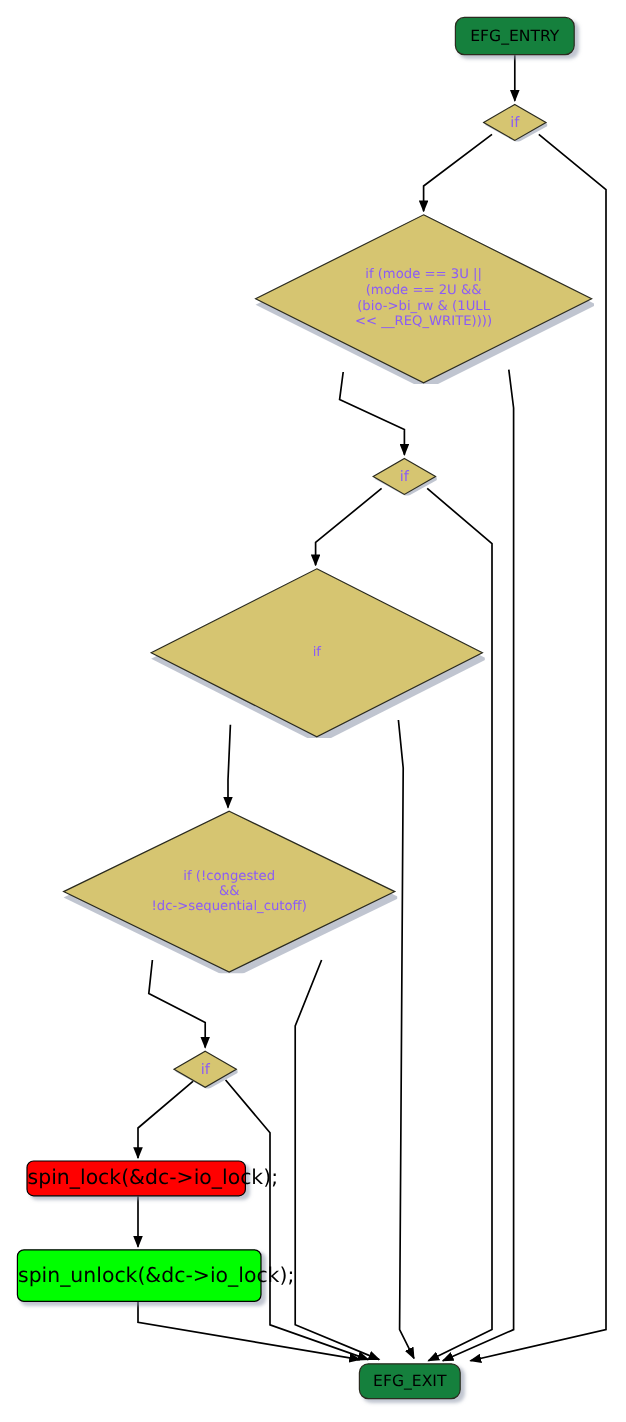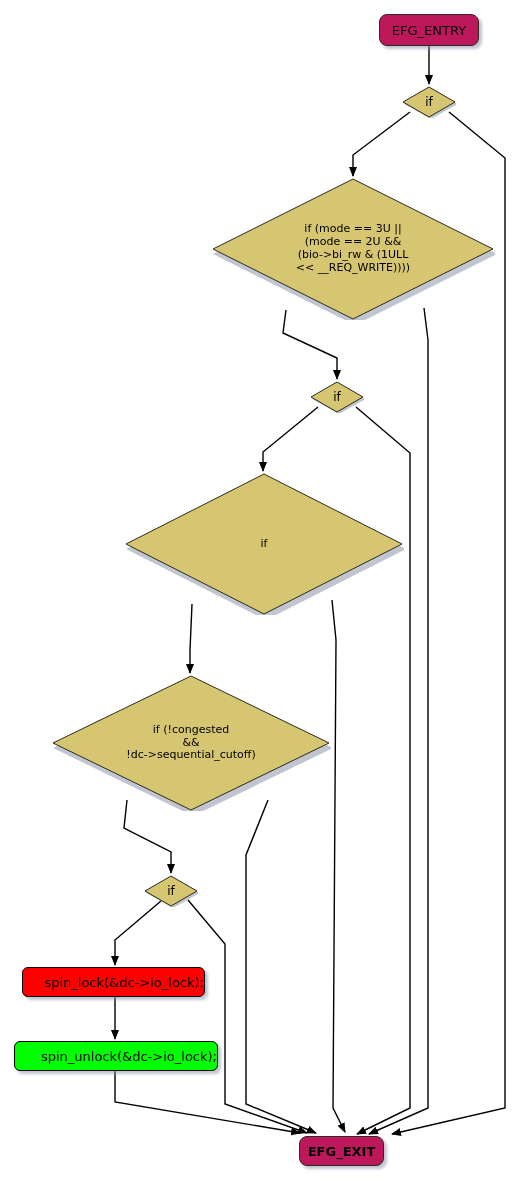--- a/index.html
+++ b/index.html
@@ -21,41 +21,41 @@
     top: 0;
     width: 522px;
     height: 1185px;
   }
   .node {
     position: absolute;
     box-sizing: border-box;
   }
   
   .terminal {
-    background: #be185d;
+    background: #15803d;
     border: 1px solid #2b2b1f;
     border-radius: 8px;
     color: #000000;
     display: flex;
     align-items: center;
     justify-content: center;
     font-size: 13px;
     white-space: nowrap;
     box-shadow: 3px 3px 3px rgba(140,150,170,0.55);
     z-index: 3;
   }
   
   .action {
     border: 1px solid #000000;
     border-radius: 6px;
     color: #000000;
     display: flex;
     align-items: center;
-    justify-content: flex-end;
-    font-size: 13px;
+    justify-content: flex-start;
+    font-size: 17px;
     white-space: nowrap;
     box-shadow: 3px 3px 3px rgba(140,150,170,0.55);
     z-index: 3;
   }
   .action.red { background: #FF0000; }
   .action.green { background: #00FF00; }
 
   
   .diamond {
     z-index: 3;
@@ -70,21 +70,21 @@
   .diamond .dlabel {
     position: absolute;
     left: 0;
     top: 0;
     width: 100%;
     height: 100%;
     display: flex;
     align-items: center;
     justify-content: center;
     text-align: center;
-    color: #000000;
+    color: #8b5cf6;
     line-height: 1.18;
     pointer-events: none;
   }
   .diamond.small .dlabel { font-size: 12px; }
   .diamond.big .dlabel { font-size: 11px; }
 </style>
 </head>
 <body>
 
 <div id="canvas">
@@ -201,21 +201,21 @@
     </svg>
     <div class="dlabel">
       <span>if</span>
     </div>
   </div>
 
   <div class="node action red" style="left:22px; top:967px; width:183px; height:30px;">
     <span>spin_lock(&amp;dc-&gt;io_lock);</span>
   </div>
 
-  <div class="node action green" style="left:14px; top:1041px; width:204px; height:30px;">
+  <div class="node action green" style="left:14px; top:1041px; width:204px; height:44px;">
     <span>spin_unlock(&amp;dc-&gt;io_lock);</span>
   </div>
 
-  <div class="node terminal" style="left:299px; top:1136px; width:85px; height:30px;font-weight:bold;">
+  <div class="node terminal" style="left:299px; top:1136px; width:85px; height:30px;">
     <span>EFG_EXIT</span>
   </div>
 
 </div>
 
 </body></html>

